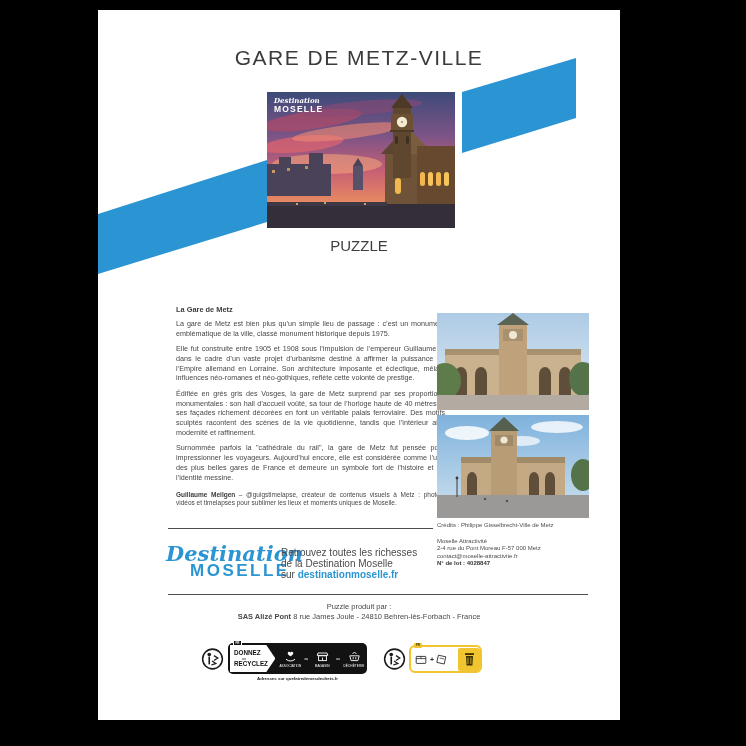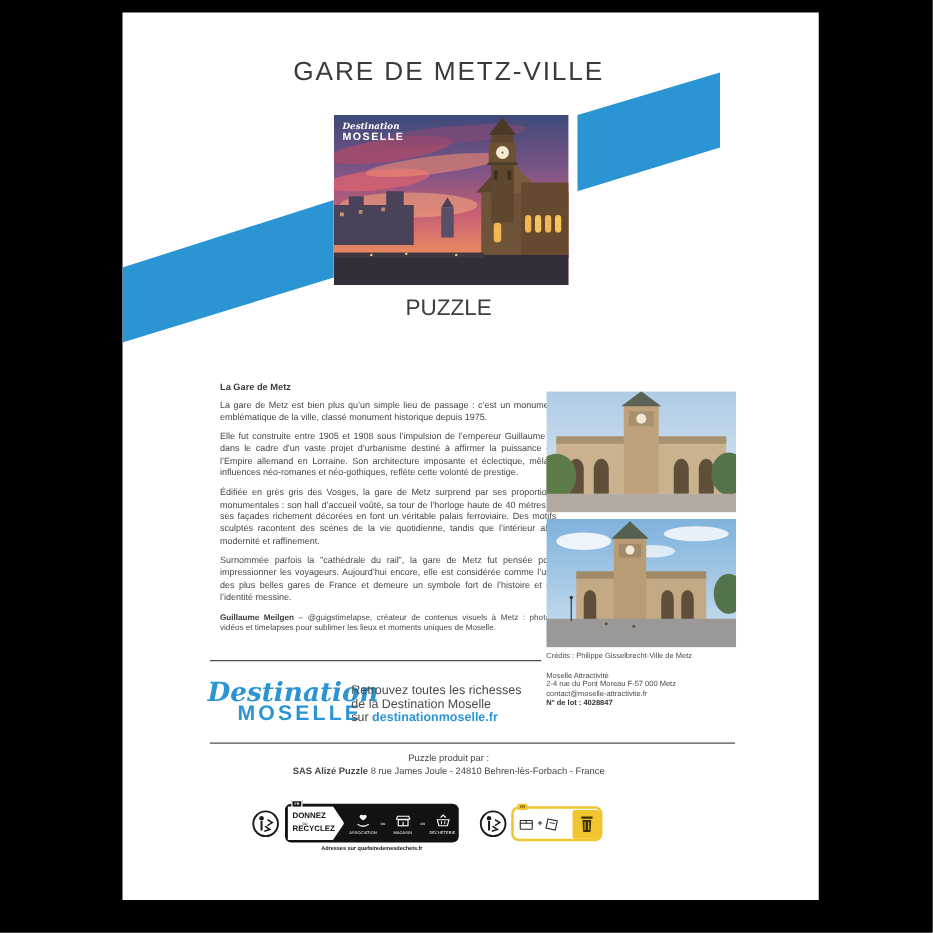--- a/index.html
+++ b/index.html
@@ -1,32 +1,32 @@
 <!DOCTYPE html>
 <html><head>
 <meta charset="utf-8">
 <style>
   html,body{margin:0;padding:0;background:#000;}
   body{width:746px;height:746px;position:relative;overflow:hidden;
        font-family:"Liberation Sans","DejaVu Sans",sans-serif;color:#3e3e3e;}
-  .page{position:absolute;left:98px;top:10px;width:522px;height:710px;background:#fff;padding-left:35px;}
+  .page{position:absolute;left:98px;top:10px;width:522px;height:710px;background:#fff;}
   .abs{position:absolute;}
   
   .band-svg{position:absolute;left:0;top:0;width:522px;height:710px;pointer-events:none;}
   
   .title{left:0;top:36px;width:522px;text-align:center;font-size:21px;letter-spacing:1.5px;
          color:#3b3b3b;font-weight:400;}
   
   .hero{left:169px;top:82px;width:188px;height:136px;overflow:hidden;}
   .hero svg{display:block;}
   .hero-logo{position:absolute;left:7px;top:5px;color:#fff;line-height:1;}
   .hero-logo .script{font-family:"DejaVu Serif",serif;font-style:italic;font-weight:bold;font-size:7px;}
   .hero-logo .caps{font-size:8.5px;font-weight:bold;letter-spacing:1.2px;margin-top:1px;}
   
-  .puzzle-cap{left:0;top:228px;width:522px;text-align:center;font-size:18px;line-height:16px;color:#3e3e3e;}
+  .puzzle-cap{left:0;top:228px;width:522px;text-align:center;font-size:15px;line-height:16px;color:#3e3e3e;}
   
   .article{left:65px;top:295px;width:269px;font-size:7.2px;line-height:1.36;text-align:justify;color:#474747;margin-left:13px;}
   .article h3{font-size:7.4px;margin:0 0 4px 0;color:#3c3c3c;}
   .article p{margin:0 0 5.5px 0;}
   .author{margin-top:9px;font-size:6.5px;line-height:1.18;}
   .author b{color:#3c3c3c;}
   
   .rcol{left:339px;top:303px;width:152px;}
   .rphoto{width:152px;overflow:hidden;}
   .rphoto svg{display:block;}
@@ -238,21 +238,21 @@
       <div>Retrouvez toutes les richesses</div>
       <div>de la Destination Moselle</div>
       <div><span>sur </span><span class="url">destinationmoselle.fr</span></div>
     </div>
   </div>
 
   <div class="abs hr" style="left:70px;top:584px;width:420px"></div>
 
   <div class="abs producer">
     <div>Puzzle produit par :</div>
-    <div><b>SAS Alizé Puzzle</b><span> 8 rue James Joule - 24810 Behren-lès-Forbach - France</span></div>
+    <div><b>SAS Alizé Pont</b><span> 8 rue James Joule - 24810 Behren-lès-Forbach - France</span></div>
   </div>
 
   <div class="abs recycle-row">
 
     <svg class="triman" style="left:0" viewBox="0 0 24 26" xmlns="http://www.w3.org/2000/svg">
       <circle cx="12" cy="13" r="10.3" fill="none" stroke="#1b1b1b" stroke-width="1.6"></circle>
       <circle cx="8.6" cy="8.4" r="1.9" fill="#1b1b1b"></circle>
       <path d="M8.6 10.6 V18.6" stroke="#1b1b1b" stroke-width="1.7" fill="none"></path>
       <path d="M13.5 9.5 l4 2.5 -4 2.5" fill="none" stroke="#1b1b1b" stroke-width="1.3"></path>
       <path d="M11.5 15 l4 2.8 -4.6 1.4" fill="none" stroke="#1b1b1b" stroke-width="1.3"></path>

